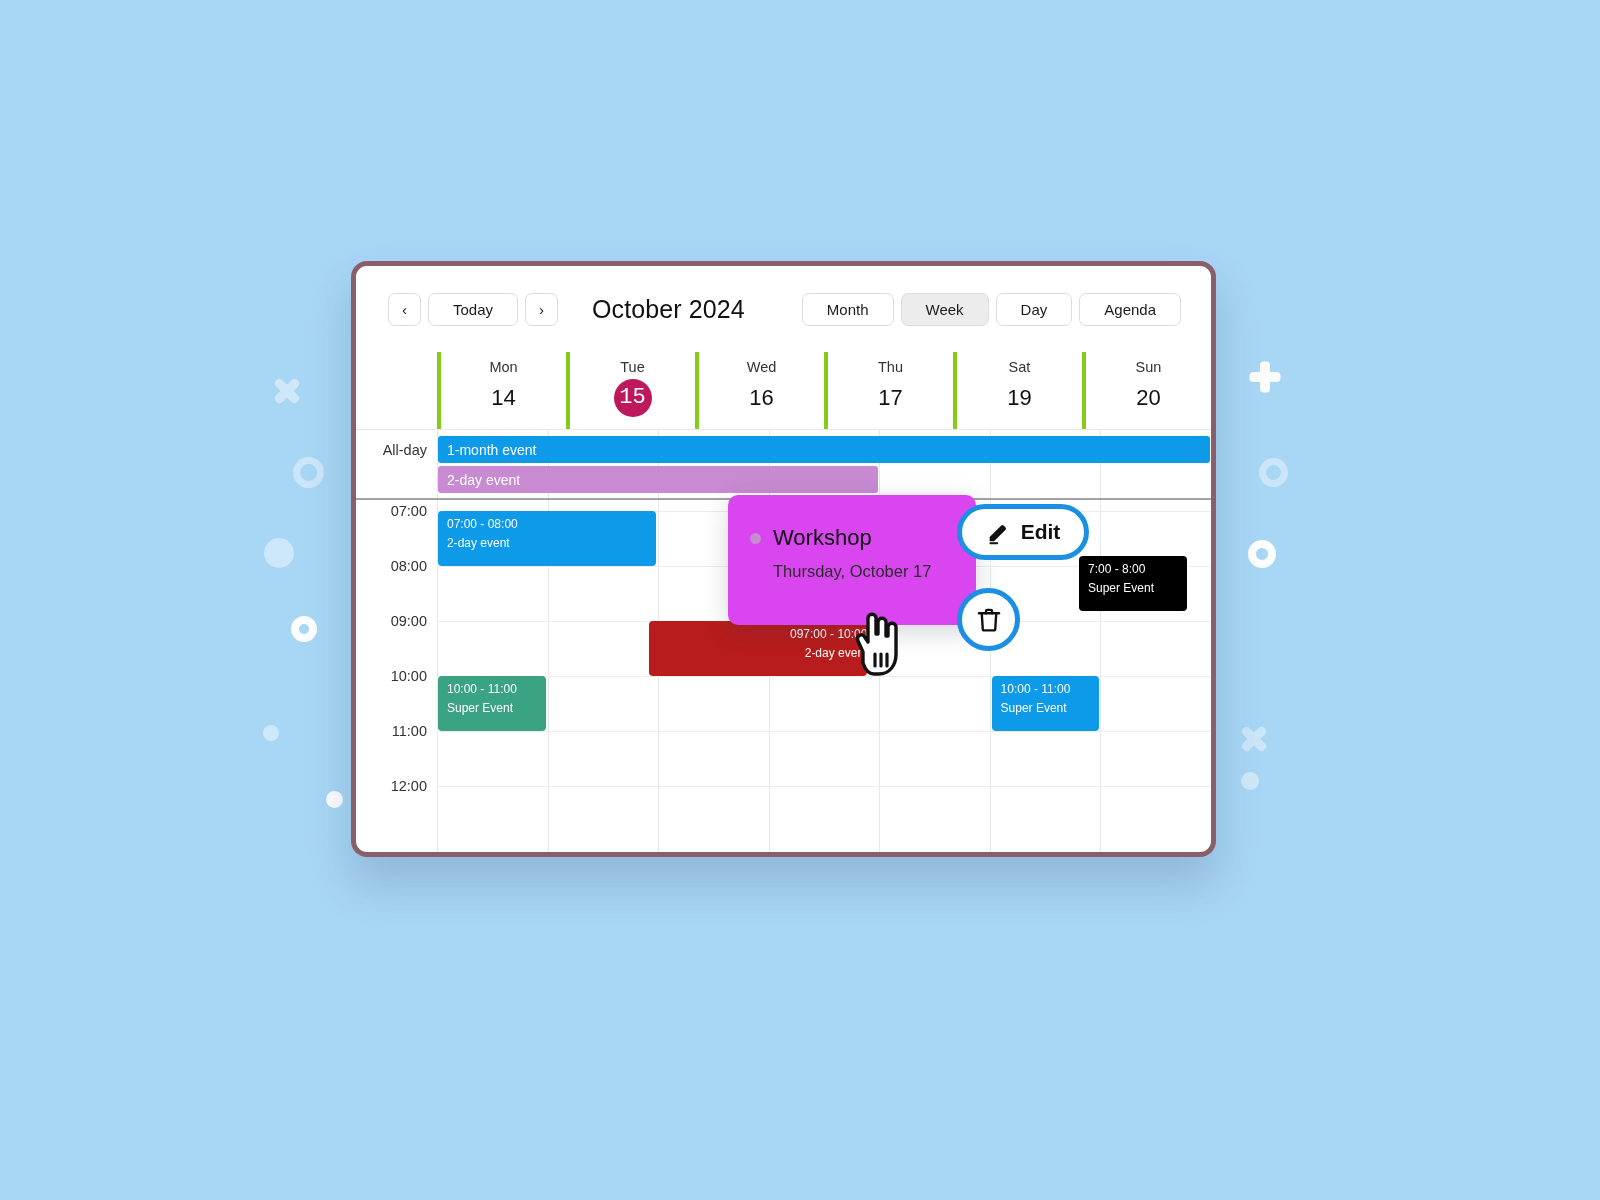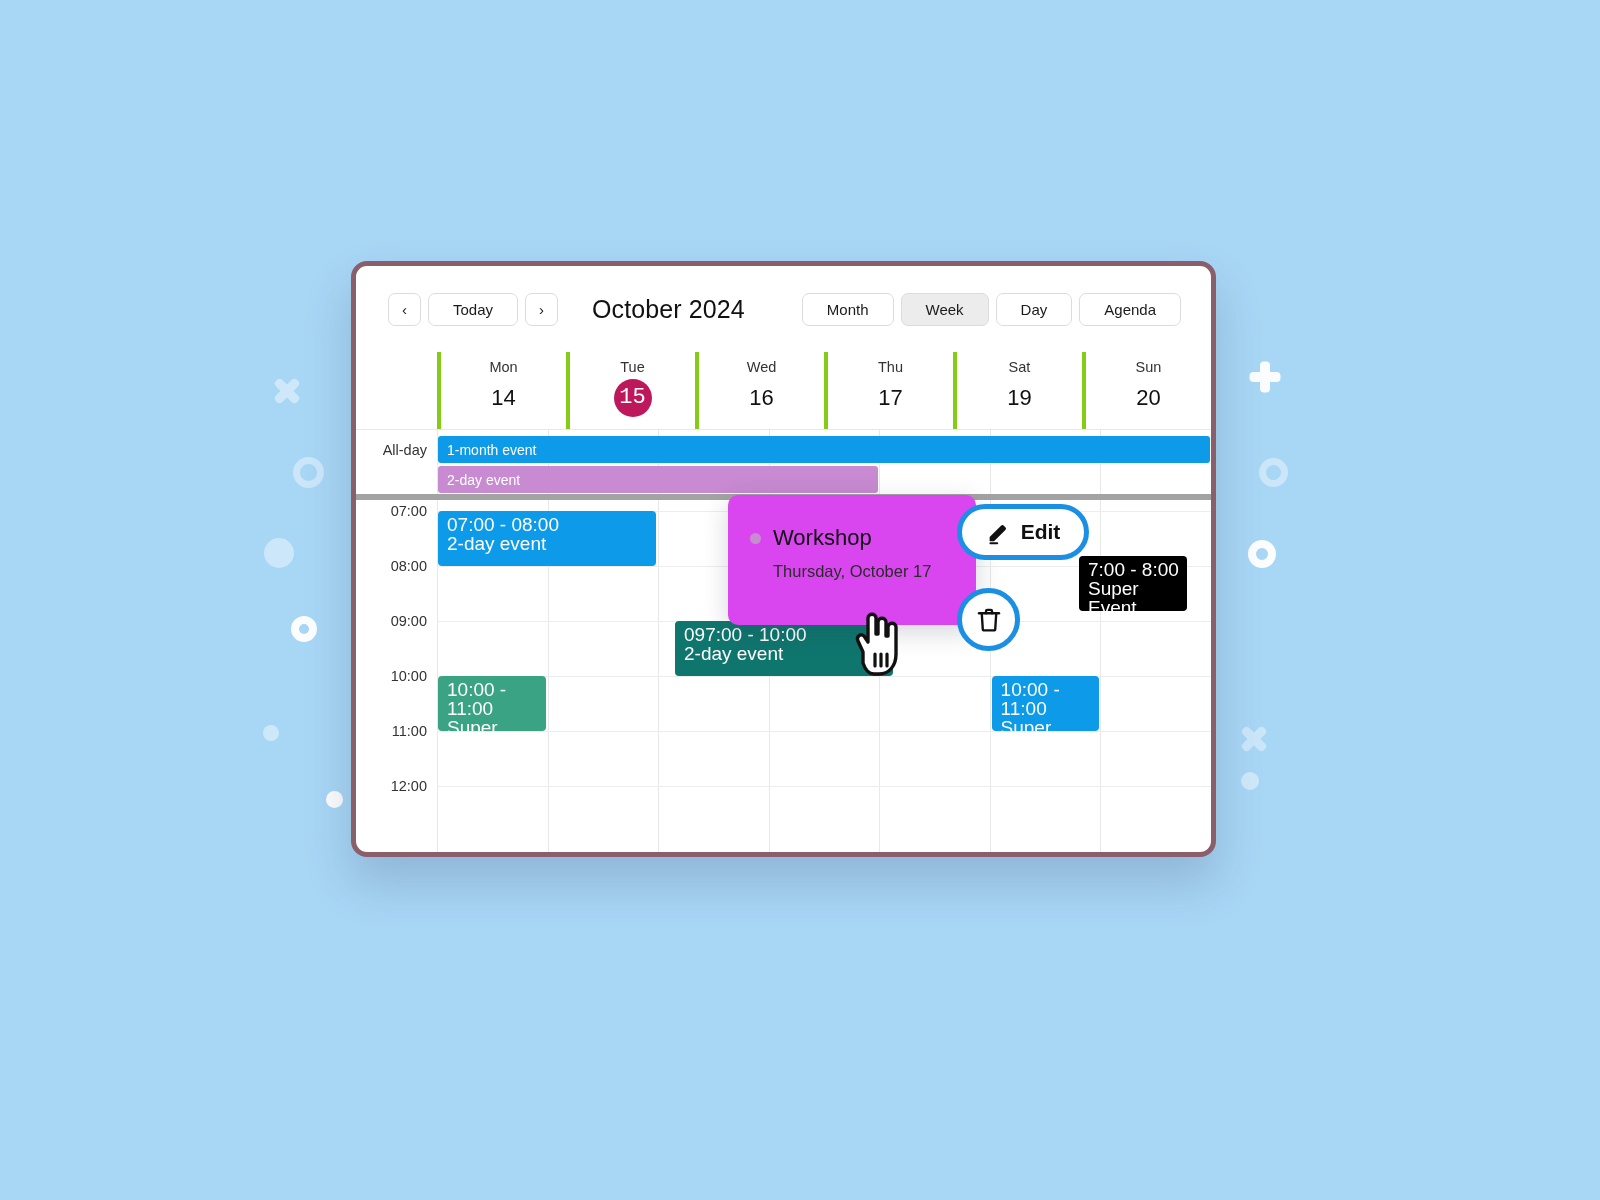--- a/index.html
+++ b/index.html
@@ -116,21 +116,21 @@
     line-height: 38px;
     text-align: center;
     border-radius: 50%;
   }
   .day-num.today { background: #be185d; color: #ffffff; font-family: Liberation Mono, monospace; }
 
   
   #allday-row {
     position: relative;
     height: 70px;
-    border-bottom: 6px solid #a3a3a3;
+    border-bottom: 2px solid #a3a3a3;
   }
   #allday-label {
     position: absolute;
     left: 0; top: 12px;
     width: 81px;
     text-align: right;
     padding-right: 10px;
     font-size: 14.5px;
     color: #333333;
   }
@@ -176,21 +176,21 @@
     left: 0; right: 0;
     border-top: 1px solid #ededed;
   }
   .vcols { position: absolute; inset: 0; display: flex; }
   .vcols .vline { flex: 1; border-left: 1px solid #e8e8e8; }
 
   .event {
     position: absolute;
     border-radius: 4px;
     color: #ffffff;
-    font-size: 19px;
+    font-size: 12px;
     line-height: 19px;
     padding: 4px 0 0 9px;
     overflow: hidden;
     cursor: pointer;
   }
 
   
   #popover {
     position: absolute;
     left: 728px;
@@ -356,21 +356,21 @@
     <div class="hline" style="top: 11px;"></div>
         <div class="hline" style="top: 66px;"></div>
         <div class="hline" style="top: 121px;"></div>
         <div class="hline" style="top: 176px;"></div>
         <div class="hline" style="top: 231px;"></div>
         <div class="hline" style="top: 286px;"></div>
         <div class="event" style="background: rgb(13, 154, 232); left: 1px; width: 218.429px; top: 11px; height: 55px;">
           <div>07:00 - 08:00</div>
           <div>2-day event</div>
         </div>
-        <div class="event" style="background: #0f766e; left: 238px; width: 218.429px; top: 121px; height: 55px;">
+        <div class="event" style="background: #b91c1c; left: 212px; width: 218.429px; top: 121px; height: 55px; text-align: right;">
           <div>097:00 - 10:00</div>
           <div>2-day event</div>
         </div>
         <div class="event" style="background: rgb(58, 163, 132); left: 1px; width: 107.714px; top: 176px; height: 55px;">
           <div>10:00 - 11:00</div>
           <div>Super Event</div>
         </div>
         <div class="event" style="background: rgb(13, 154, 232); left: 554.571px; width: 107.714px; top: 176px; height: 55px;">
           <div>10:00 - 11:00</div>
           <div>Super Event</div>

